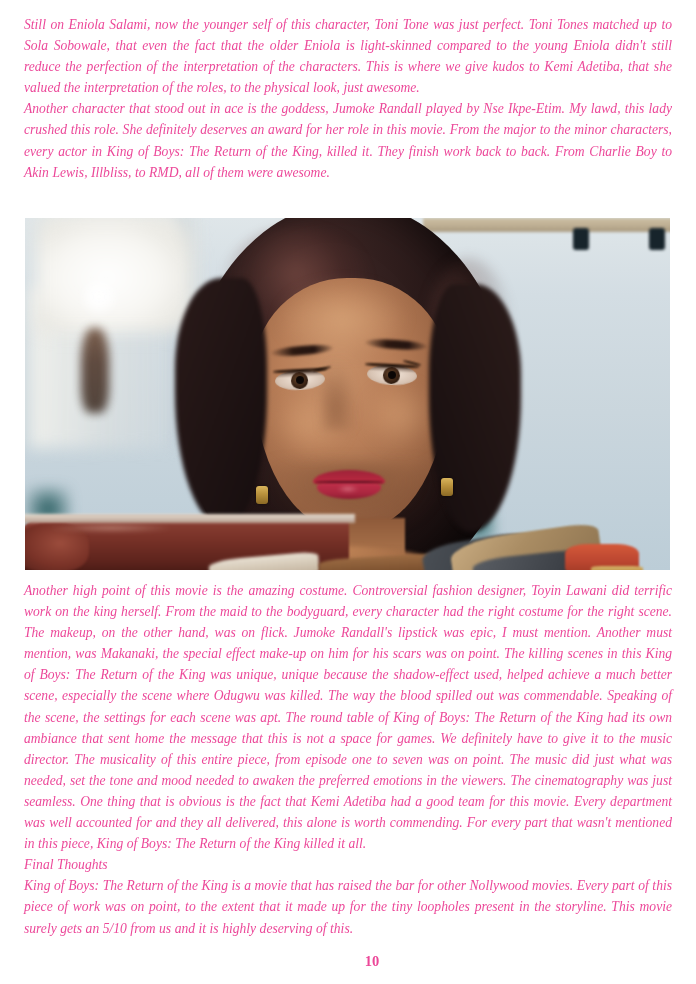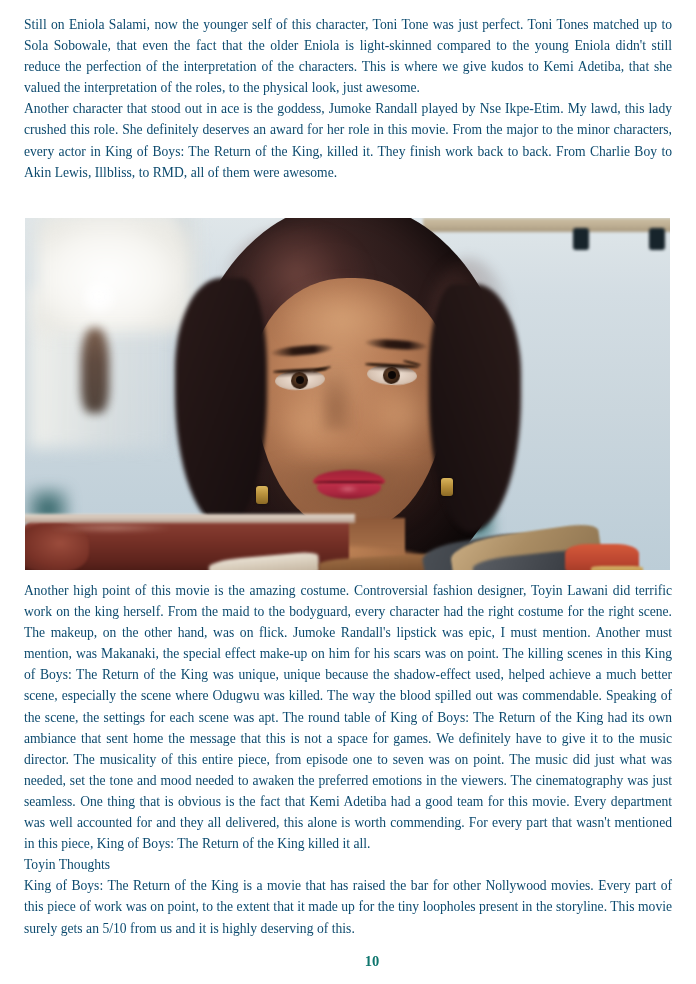--- a/index.html
+++ b/index.html
@@ -32,24 +32,25 @@
     width: 648px;
   }
 
   p.para {
     margin: 0;
     padding: 0;
     font-size: 13.6px;
     line-height: 21.1px;
     text-align: justify;
     text-justify: inter-word;
-    color: #0c4a6e;
+    color: #ec4899;
     -webkit-hyphens: none;
     hyphens: none;
     word-spacing: 0.1px;
+    font-style: italic;
   }
 
   p.para.last-left {
     text-align: left;
   }
 
   
   .photo-wrap {
     position: absolute;
     left: 25px;
@@ -550,21 +551,21 @@
 
   
   .page-number {
     position: absolute;
     left: 0;
     right: 0;
     top: 953px;
     text-align: center;
     font-size: 14.5px;
     font-weight: bold;
-    color: #0f766e;
+    color: #ec4899;
     font-family: "Liberation Serif", "DejaVu Serif", serif;
     padding-left: 48px;
   }
 </style>
 </head>
 <body>
 
 <div class="page">
 
   <div class="content">
@@ -644,19 +645,19 @@
       <div class="fabric-tan"></div>
       <div class="fabric-dark2"></div>
       <div class="red-orange"></div>
       <div class="gold-strip"></div>
     </div>
   </div>
 
   <div class="content" style="top:580px;">
     <p class="para">Another high point of this movie is the amazing costume. Controversial fashion designer, Toyin Lawani did terrific work on the king herself. From the maid to the bodyguard, every character had the right costume for the right scene. The makeup, on the other hand, was on flick. Jumoke Randall's lipstick was epic, I must mention. Another must mention, was Makanaki, the special effect make-up on him for his scars was on point. The killing scenes in this King of Boys: The Return of the King was unique, unique because the shadow-effect used, helped achieve a much better scene, especially the scene where Odugwu was killed. The way the blood spilled out was commendable. Speaking of the scene, the settings for each scene was apt. The round table of King of Boys: The Return of the King had its own ambiance that sent home the message that this is not a space for games. We definitely have to give it to the music director. The musicality of this entire piece, from episode one to seven was on point. The music did just what was needed, set the tone and mood needed to awaken the preferred emotions in the viewers. The cinematography was just seamless. One thing that is obvious is the fact that Kemi Adetiba had a good team for this movie. Every department was well accounted for and they all delivered, this alone is worth commending. For every part that wasn't mentioned in this piece, King of Boys: The Return of the King killed it all.</p>
 
-    <p class="para last-left">Toyin Thoughts</p>
+    <p class="para last-left">Final Thoughts</p>
 
     <p class="para">King of Boys: The Return of the King is a movie that has raised the bar for other Nollywood movies. Every part of this piece of work was on point, to the extent that it made up for the tiny loopholes present in the storyline. This movie surely gets an 5/10 from us and it is highly deserving of this.</p>
   </div>
 
   <div class="page-number">10</div>
 </div>
 
 </body></html>

